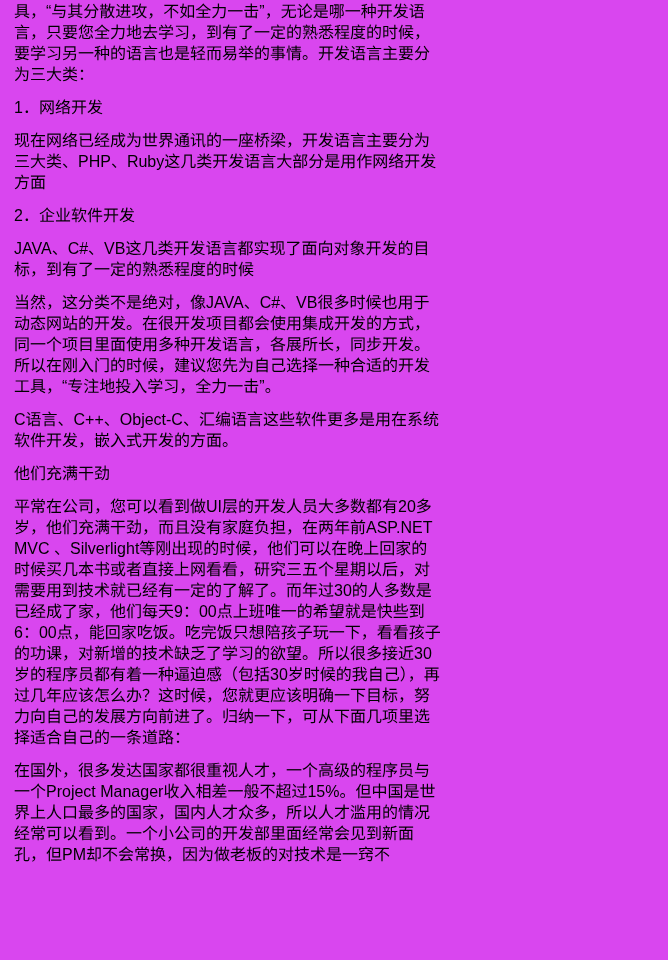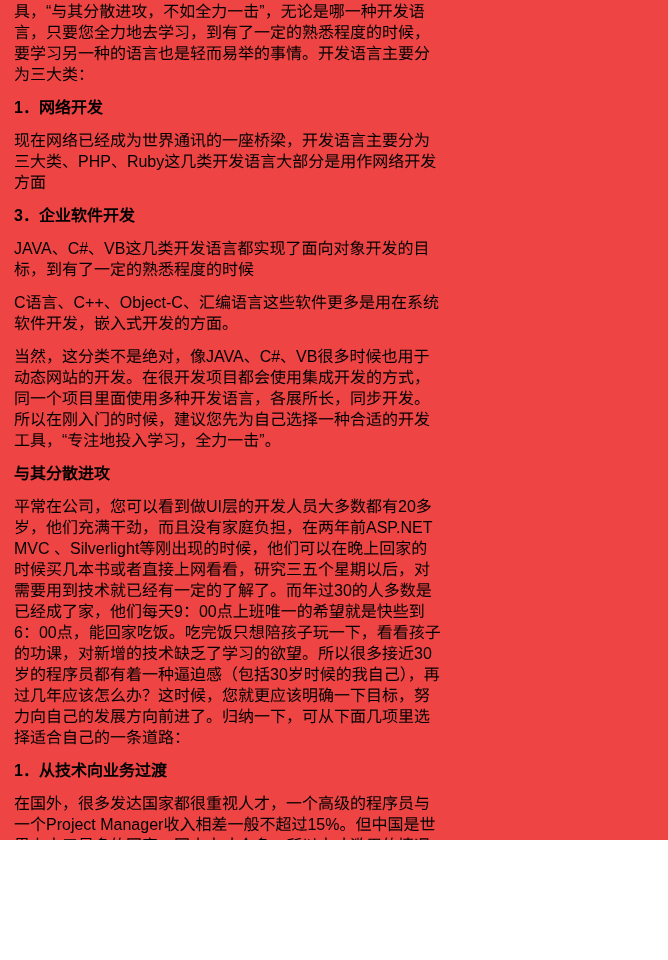--- a/index.html
+++ b/index.html
@@ -8,69 +8,68 @@
   }
   body {
     width: 668px;
     height: 960px;
     overflow: hidden;
     background: #ffffff;
     font-family: "Liberation Sans", "DejaVu Sans", sans-serif;
   }
   .page {
     width: 668px;
-    height: 840px;
-    background: #ef4444;
+    height: 960px;
+    background: #d946ef;
     overflow: hidden;
   }
   .article {
     width: 427px;
     padding: 1px 0 0 14px;
     color: #000000;
     font-size: 16px;
     line-height: 21px;
     text-align: left;
     word-break: normal;
     overflow-wrap: break-word;
   }
   .article p {
     margin: 0 0 12px 0;
   }
   .article h3 {
     margin: 0 0 12px 0;
     font-size: 16px;
     line-height: 21px;
-    font-weight: 700;
+    font-weight: 400;
     color: #000000;
   }
 </style>
 </head>
 <body>
 
 <div class="page">
   <div class="article">
 
     <p>具，“与其分散进攻，不如全力一击”，无论是哪一种开发语言，只要您全力地去学习，到有了一定的熟悉程度的时候，要学习另一种的语言也是轻而易举的事情。开发语言主要分为三大类：</p>
 
     <h3>1．网络开发</h3>
 
     <p>现在网络已经成为世界通讯的一座桥梁，开发语言主要分为三大类、PHP、Ruby这几类开发语言大部分是用作网络开发方面</p>
 
-    <h3>3．企业软件开发</h3>
+    <h3>2．企业软件开发</h3>
 
     <p>JAVA、C#、VB这几类开发语言都实现了面向对象开发的目标，到有了一定的熟悉程度的时候</p>
 
 
+    <p>当然，这分类不是绝对，像JAVA、C#、VB很多时候也用于动态网站的开发。在很开发项目都会使用集成开发的方式，同一个项目里面使用多种开发语言，各展所长，同步开发。所以在刚入门的时候，建议您先为自己选择一种合适的开发工具，“专注地投入学习，全力一击”。</p>
+
     <p>C语言、C++、Object-C、汇编语言这些软件更多是用在系统软件开发，嵌入式开发的方面。</p>
 
-    <p>当然，这分类不是绝对，像JAVA、C#、VB很多时候也用于动态网站的开发。在很开发项目都会使用集成开发的方式，同一个项目里面使用多种开发语言，各展所长，同步开发。所以在刚入门的时候，建议您先为自己选择一种合适的开发工具，“专注地投入学习，全力一击”。</p>
-
-    <h3>与其分散进攻</h3>
+    <h3>他们充满干劲</h3>
 
 
     <p>平常在公司，您可以看到做UI层的开发人员大多数都有20多岁，他们充满干劲，而且没有家庭负担，在两年前ASP.NET MVC 、Silverlight等刚出现的时候，他们可以在晚上回家的时候买几本书或者直接上网看看，研究三五个星期以后，对需要用到技术就已经有一定的了解了。而年过30的人多数是已经成了家，他们每天9：00点上班唯一的希望就是快些到6：00点，能回家吃饭。吃完饭只想陪孩子玩一下，看看孩子的功课，对新增的技术缺乏了学习的欲望。所以很多接近30岁的程序员都有着一种逼迫感（包括30岁时候的我自己），再过几年应该怎么办？这时候，您就更应该明确一下目标，努力向自己的发展方向前进了。归纳一下，可从下面几项里选择适合自己的一条道路：</p>
 
-    <h3>1．从技术向业务过渡</h3>
 
     <p>在国外，很多发达国家都很重视人才，一个高级的程序员与一个Project Manager收入相差一般不超过15%。但中国是世界上人口最多的国家，国内人才众多，所以人才滥用的情况经常可以看到。一个小公司的开发部里面经常会见到新面孔，但PM却不会常换，因为做老板的对技术是一窍不</p>
 
   </div>
 </div>
 
 </body></html>

